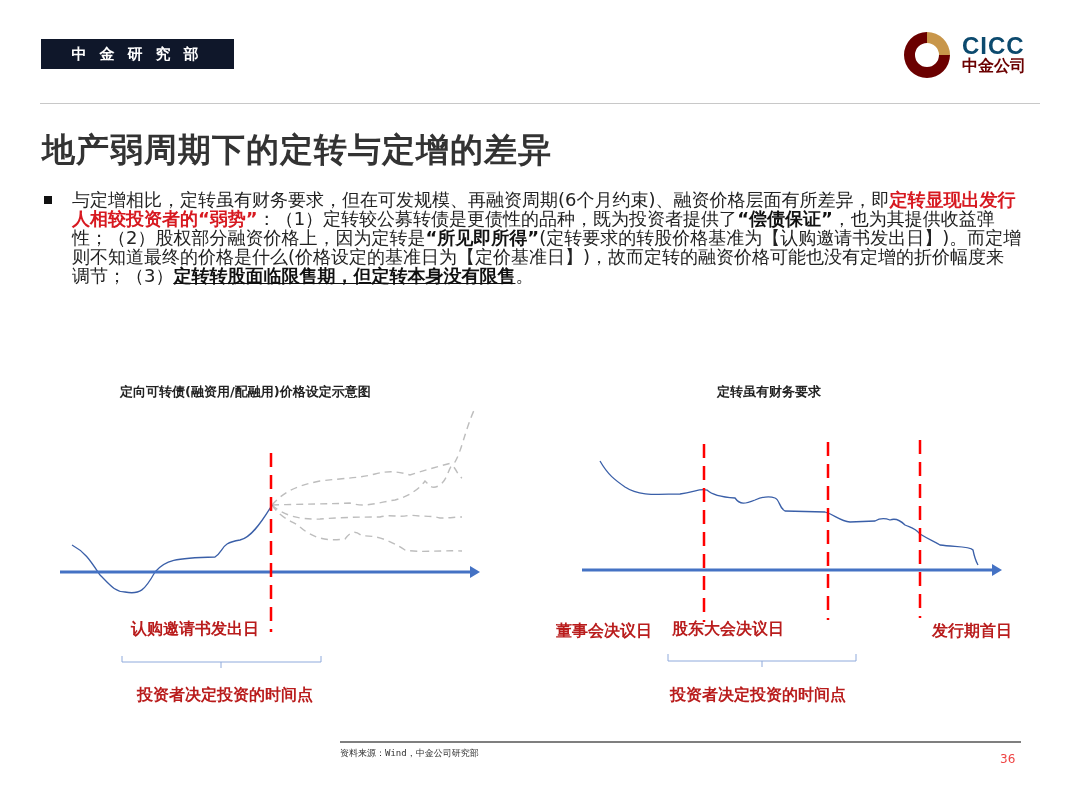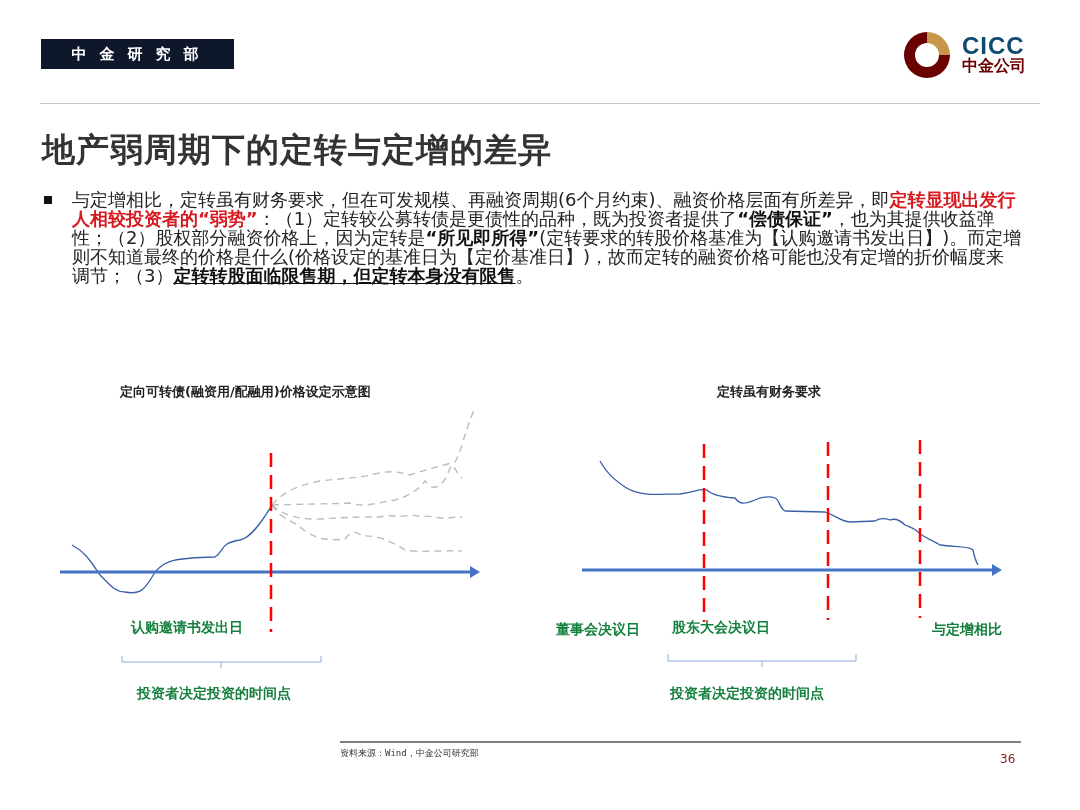--- a/index.html
+++ b/index.html
@@ -11,24 +11,24 @@
   .logo .cn{position:absolute;left:60px;top:26px;font-size:16px;font-weight:bold;color:#6b0000;}
   .topline{position:absolute;left:40px;top:103px;width:1000px;height:1px;background:#c8c8c8;}
   .title{position:absolute;left:42px;top:128px;font-size:33px;color:#333;font-weight:bold;letter-spacing:1px;}
   .bullets{position:absolute;left:42px;top:190px;width:980px;font-size:18px;line-height:19px;}
   .bullet{position:relative;padding-left:30px;margin-bottom:11px;}
   .bullet .sq{position:absolute;left:2px;top:6px;width:8px;height:8px;background:#111;}
   .red{color:#d71920;font-weight:bold;}
   .b{font-weight:bold;color:#111;}
   .u{text-decoration:underline;}
   .chart-title{position:absolute;font-size:13px;font-weight:bold;color:#222;}
-  .label{position:absolute;font-size:14px;font-weight:bold;color:#15803d;white-space:nowrap;}
+  .label{position:absolute;font-size:16px;font-weight:bold;color:#b91c1c;white-space:nowrap;}
   .footline{position:absolute;left:340px;top:741px;width:681px;height:2px;background:#7f7f7f;}
   .source{position:absolute;left:340px;top:747px;font-size:9px;color:#333;font-family:"DejaVu Sans Mono",monospace;}
-  .page{position:absolute;left:1000px;top:752px;font-size:12px;color:#7f1d1d;}
+  .page{position:absolute;left:1000px;top:752px;font-size:12px;color:#ef4444;}
   svg.chart{position:absolute;overflow:visible;}
 </style>
 </head>
 <body>
 
 <div class="dept">中金研究部</div>
 
 <div class="logo">
   <svg width="50" height="50" viewBox="0 0 50 50">
     <path d="M25 2 A23 23 0 0 0 25 48 A23 23 0 0 0 48 25 L37 25 A12 12 0 1 1 25 13 Z" fill="#6b0000"></path>
@@ -77,18 +77,18 @@
   <path d="M600 461 C608 475 615 480 625 487 C640 497 660 494 680 494 C695 492 700 488 707 490 C712 495 720 497 735 498 C740 505 745 504 755 500 C762 497 770 496 775 498 C780 500 779 508 785 511 L825 512 C835 515 840 521 850 522 L875 521 C880 518 885 518 890 520 C895 518 900 520 905 525 C912 528 915 528 920 534 C930 540 935 542 940 545 C955 547 970 546 973 550 C975 560 977 563 978 565" fill="none" stroke="#3a5fa8" stroke-width="1.3"></path>
   <line x1="582" y1="570" x2="992" y2="570" stroke="#4472c4" stroke-width="3"></line>
   <polygon points="992,564 1002,570 992,576" fill="#4472c4"></polygon>
   <line x1="704" y1="444" x2="704" y2="622" stroke="#ff0000" stroke-width="2.5" stroke-dasharray="14,8"></line>
   <line x1="828" y1="442" x2="828" y2="620" stroke="#ff0000" stroke-width="2.5" stroke-dasharray="14,8"></line>
   <line x1="920" y1="440" x2="920" y2="618" stroke="#ff0000" stroke-width="2.5" stroke-dasharray="14,8"></line>
   <path d="M668 654 L668 661 L856 661 L856 654 M762 661 L762 667" fill="none" stroke="#8faadc" stroke-width="1"></path>
 </svg>
 <div class="label" style="left:556px;top:621px;">董事会决议日</div>
 <div class="label" style="left:672px;top:619px;">股东大会决议日</div>
-<div class="label" style="left:932px;top:621px;">与定增相比</div>
+<div class="label" style="left:932px;top:621px;">发行期首日</div>
 <div class="label" style="left:670px;top:685px;">投资者决定投资的时间点</div>
 
 <div class="footline"></div>
 <div class="source">资料来源：Wind，中金公司研究部</div>
 <div class="page">36</div>
 
 </body></html>

